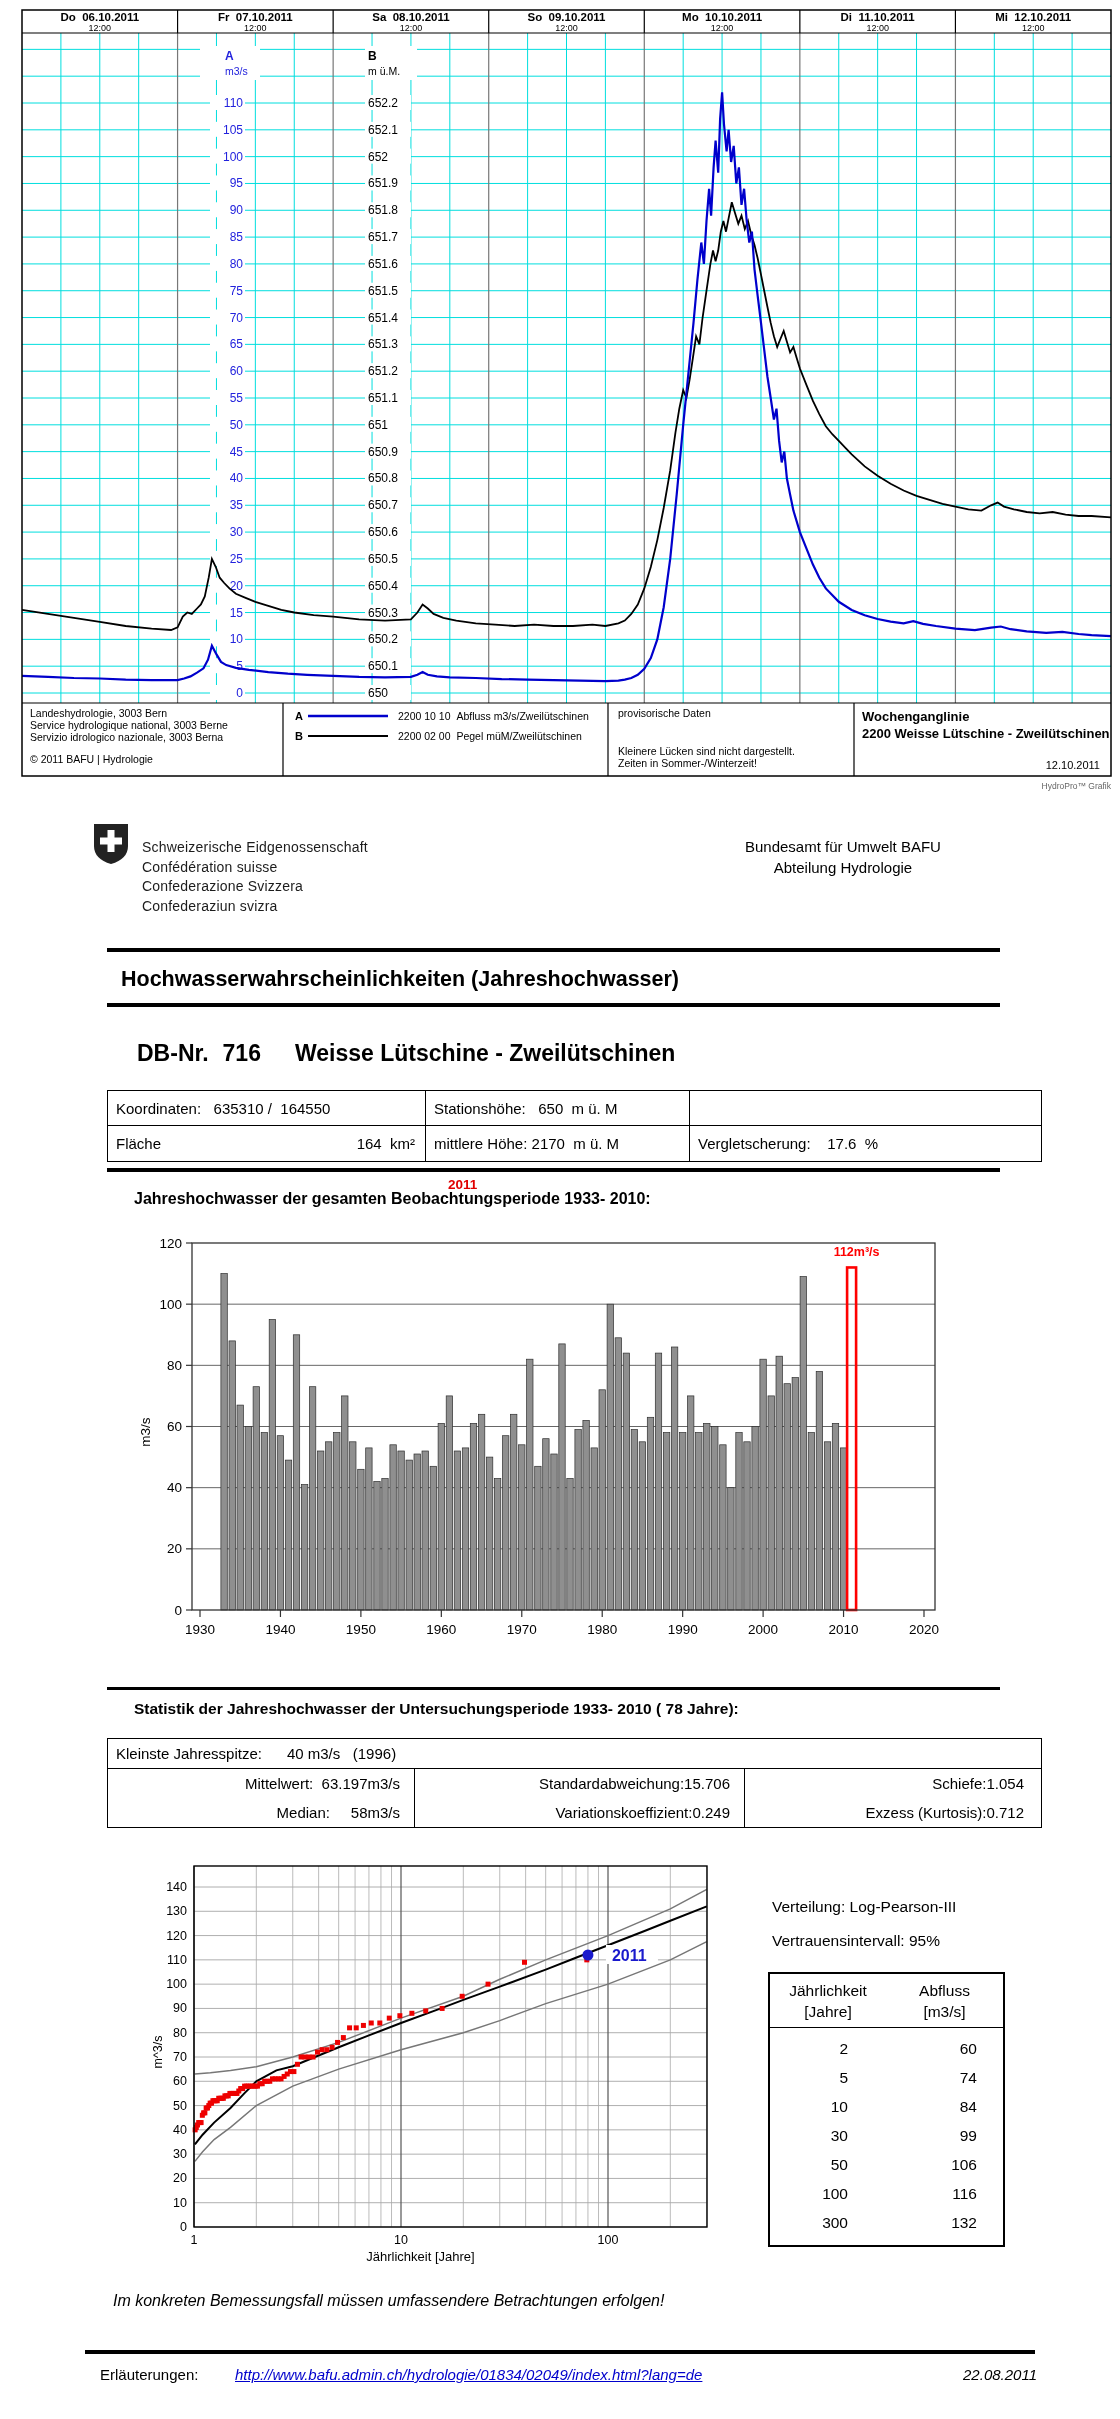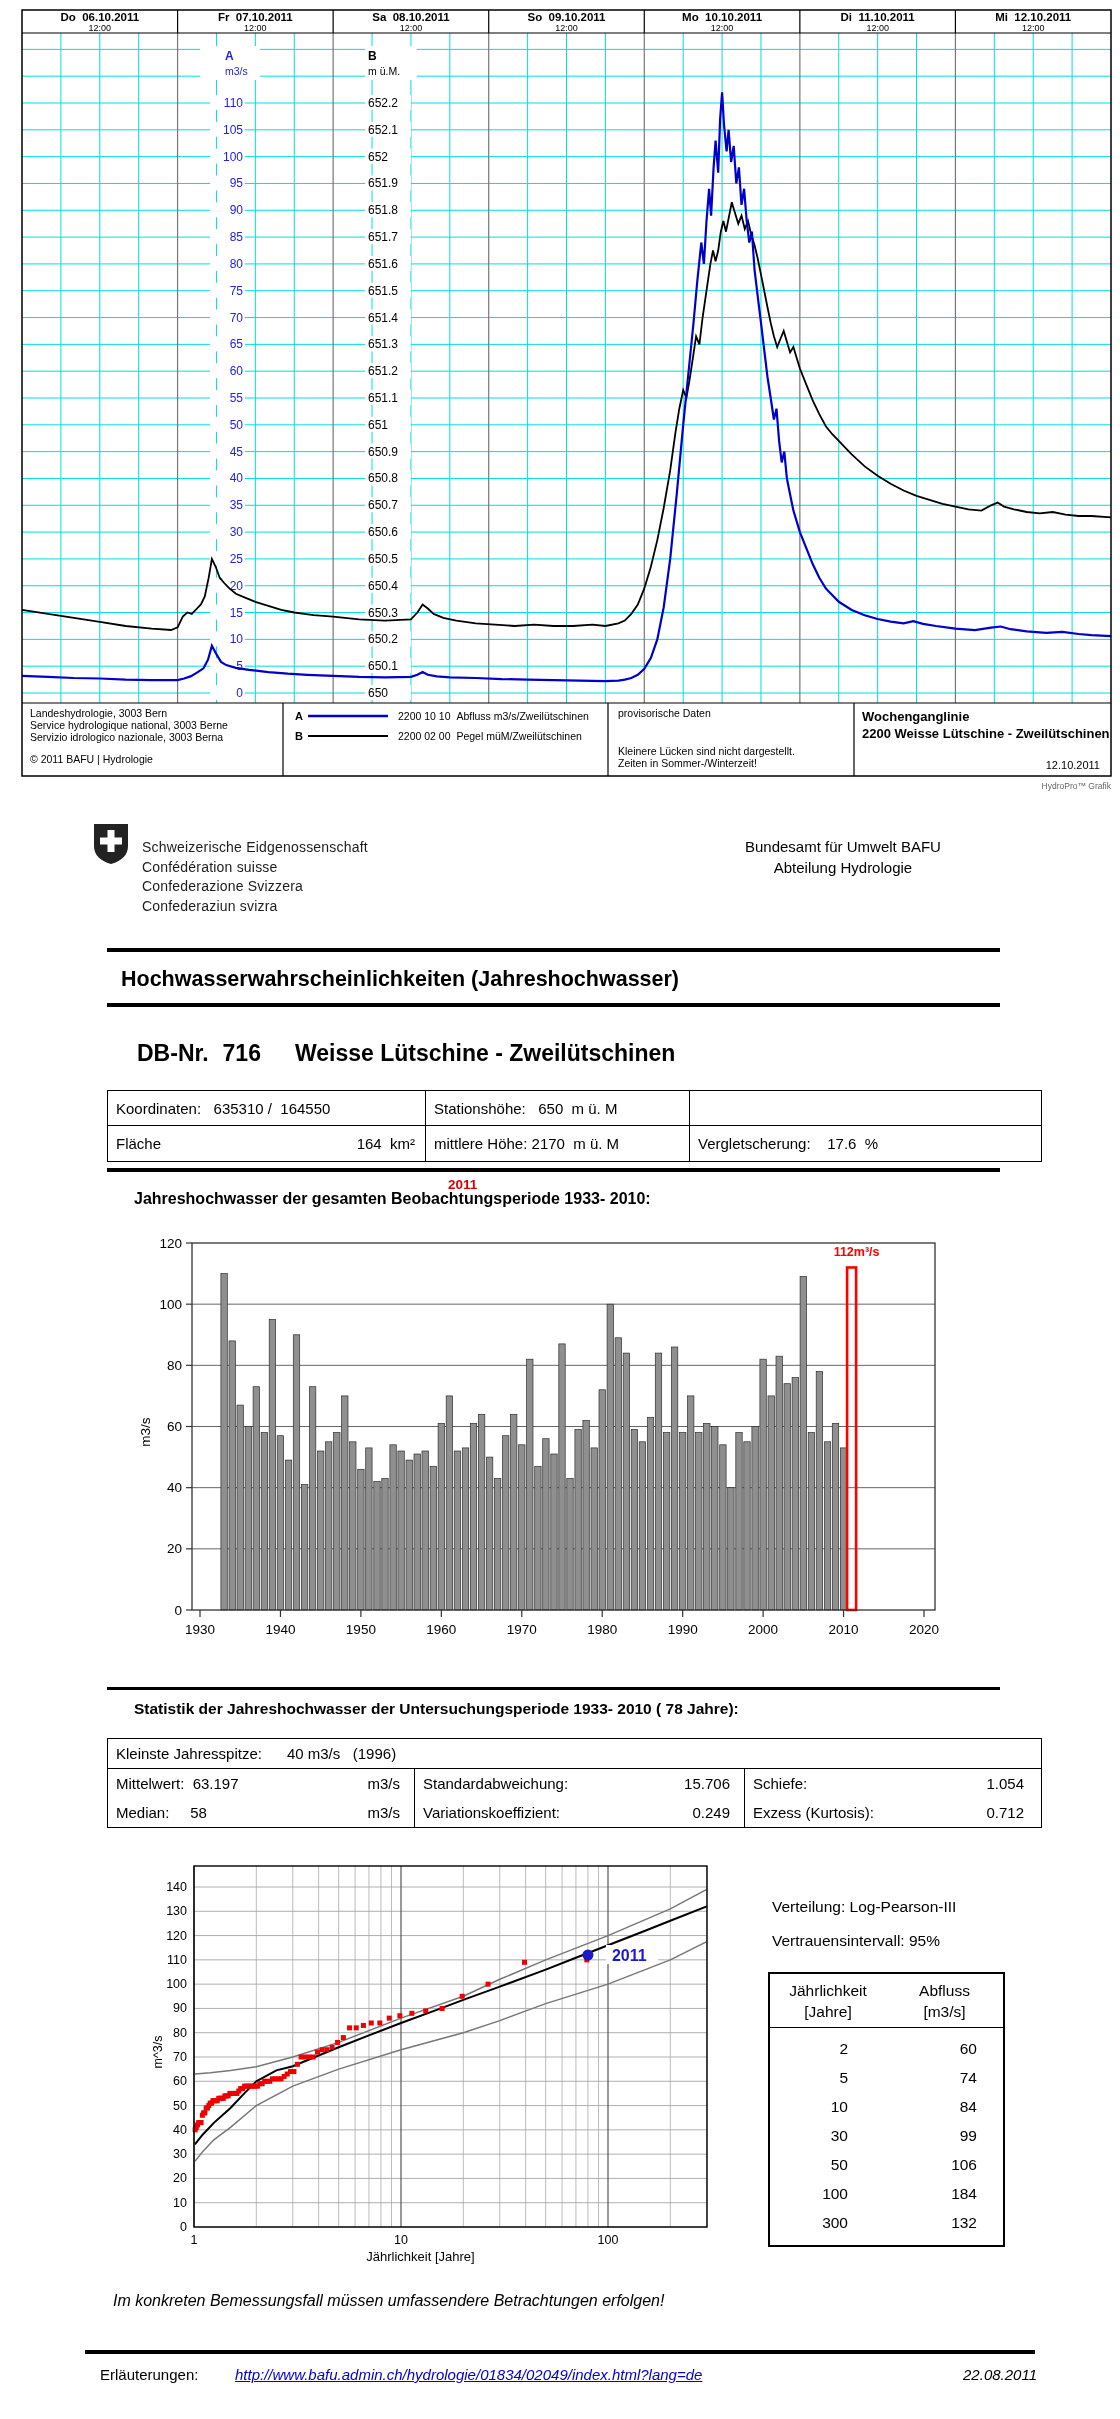--- a/index.html
+++ b/index.html
@@ -21,21 +21,21 @@
   #info-row1{border-bottom:1.5px solid #000;}
   .rule{background:#000;}
   #bar-title{left:134px;top:1190px;font-size:16px;font-weight:bold;}
   #red-2011{left:448px;top:1177px;font-size:13.5px;font-weight:bold;color:#e00000;}
   #stats-title{left:134px;top:1700px;font-size:15.5px;font-weight:bold;}
   #stats-table{left:107px;top:1738px;width:933px;border:1.5px solid #000;font-size:15px;}
   #stats-r1{display:grid;grid-template-columns:456px 474px;border-bottom:1.5px solid #000;height:29px;}
   #stats-r1 > div{display:flex;align-items:center;padding-left:8px;}
   #stats-r1 > div + div{border-left:1.5px solid #000;}
   .stats-row{display:grid;grid-template-columns:306px 330px 294px;height:29px;}
-  .stats-row > div{display:flex;align-items:center;justify-content:space-between;padding:0 14px 0 8px;}
+  .stats-row > div{display:flex;align-items:center;justify-content:flex-end;padding:0 14px 0 8px;}
   .stats-row > div + div{border-left:1.5px solid #000;}
   #dist-block{left:772px;top:1890px;font-size:15.5px;line-height:34px;}
   #dist-table{left:768px;top:1972px;width:233px;border:2px solid #000;font-size:15.5px;}
   #dist-head{display:grid;grid-template-columns:116px 117px;text-align:center;padding:6px 16px 5px 0;border-bottom:1.5px solid #000;line-height:21px;}
   .dist-row{display:grid;grid-template-columns:116px 117px;height:29px;line-height:29px;}
   .dist-row .c1{text-align:right;padding-right:38px;}
   .dist-row .c2{text-align:right;padding-right:26px;}
   #dist-rows{padding:6px 0 8px 0;}
   #footer-notes{left:113px;top:2288px;font-size:16px;font-style:italic;line-height:26px;}
   #expl-label{left:100px;top:2366px;font-size:15px;}
@@ -625,21 +625,21 @@
       <div class="dist-row">
         <div class="c1">30</div>
         <div class="c2">99</div>
       </div>
       <div class="dist-row">
         <div class="c1">50</div>
         <div class="c2">106</div>
       </div>
       <div class="dist-row">
         <div class="c1">100</div>
-        <div class="c2">184</div>
+        <div class="c2">116</div>
       </div>
       <div class="dist-row">
         <div class="c1">300</div>
         <div class="c2">132</div>
       </div>
     </div>
 </div>
 
 <div class="abs" id="footer-notes">
   <div>Im konkreten Bemessungsfall müssen umfassendere Betrachtungen erfolgen!</div>

